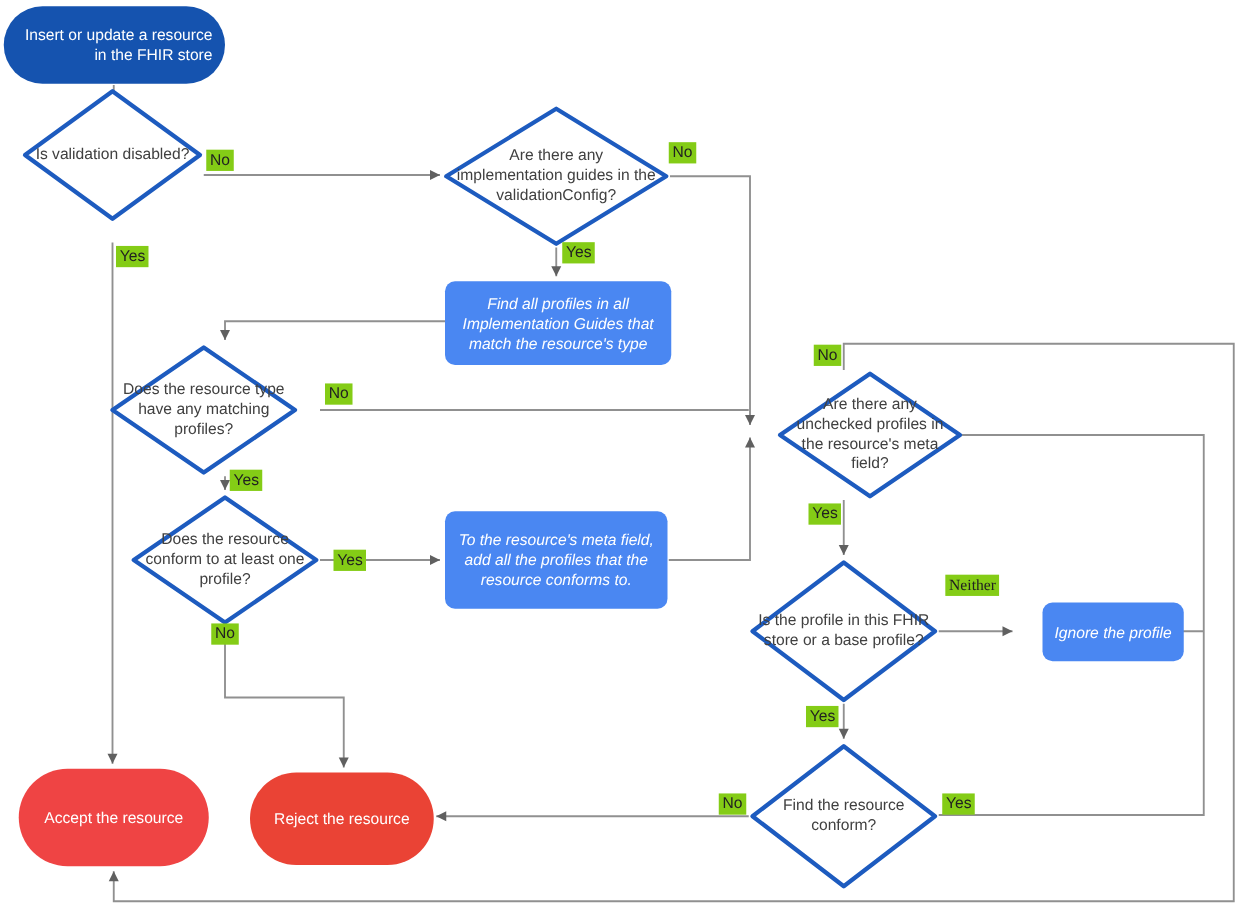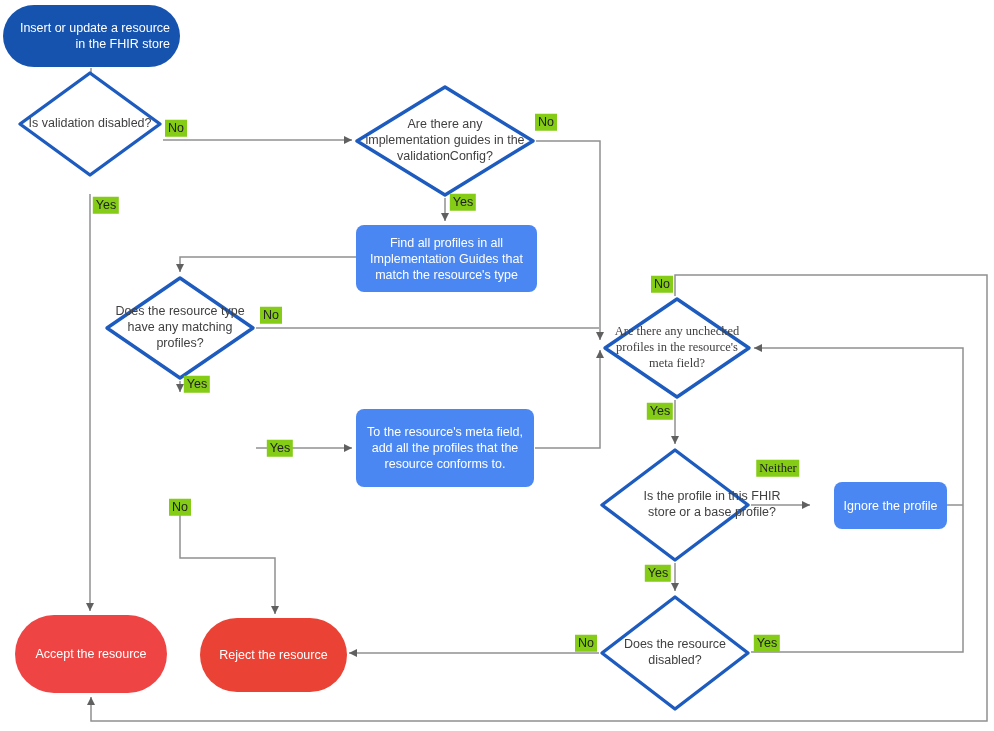--- a/index.html
+++ b/index.html
@@ -44,20 +44,21 @@
   }
   .terminal.start  { background: #1553AF; text-align: right; }
   .terminal.accept { background: #ef4444; }
   .terminal.reject { background: #EA4335; }
   .process {
     background: #4A87F2;
     color: #ffffff;
     border-radius: 8px;
     font-size: 12.5px;
     padding: 20px 9px;
+    font-style: italic;
   }
   .decision { background: transparent; }
   .decision .dshape {
     position: absolute;
     left: 0; top: 0;
     width: 100%; height: 100%;
     display: block;
     overflow: visible;
   }
   .decision .dshape polygon {
@@ -133,55 +134,61 @@
     <svg class="dshape" viewBox="0 0 180 112" preserveAspectRatio="none">
       <polygon points="90,2 178,56 90,110 2,56"></polygon>
     </svg>
     <div class="dlabel" style="width:160px;">Are there any implementation guides in the validationConfig?</div>
   </div>
 
   <div class="node process" style="left:356px;top:225px;width:181px;height:67px;">
     <span>Find all profiles in all Implementation Guides that match the resource's type</span>
   </div>
 
-  <div class="node decision" style="left:105px;top:276px;width:150px;height:104px;">
+  <div class="node decision" style="left:88px;top:276px;width:150px;height:104px;">
     <svg class="dshape" viewBox="0 0 150 104" preserveAspectRatio="none">
       <polygon points="75,2 148,52 75,102 2,52"></polygon>
     </svg>
     <div class="dlabel" style="width:142px;">Does the resource type have any matching profiles?</div>
   </div>
 
+  <div class="node decision" style="left:105px;top:396px;width:150px;height:104px;">
+    <svg class="dshape" viewBox="0 0 150 104" preserveAspectRatio="none">
+      <polygon points="75,2 148,52 75,102 2,52"></polygon>
+    </svg>
+    <div class="dlabel" style="width:148px;">Does the resource conform to at least one profile?</div>
+  </div>
 
   <div class="node process" style="left:356px;top:409px;width:178px;height:78px;">
     <span>To the resource's meta field, add all the profiles that the resource conforms to.</span>
   </div>
 
-  <div class="node decision" style="left:603px;top:297px;width:148px;height:102px;font-family:Liberation Serif, serif;">
+  <div class="node decision" style="left:622px;top:297px;width:148px;height:102px;">
     <svg class="dshape" viewBox="0 0 148 102" preserveAspectRatio="none">
       <polygon points="74,2 146,51 74,100 2,51"></polygon>
     </svg>
     <div class="dlabel" style="width:138px;">Are there any unchecked profiles in the resource's meta field?</div>
   </div>
 
   <div class="node decision" style="left:600px;top:448px;width:150px;height:114px;">
     <svg class="dshape" viewBox="0 0 150 114" preserveAspectRatio="none">
       <polygon points="75,2 148,57 75,112 2,57"></polygon>
     </svg>
-    <div class="dlabel" style="width:140px;margin-left:37px;">Is the profile in this FHIR store or a base profile?</div>
+    <div class="dlabel" style="width:140px;">Is the profile in this FHIR store or a base profile?</div>
   </div>
 
   <div class="node process" style="left:834px;top:482px;width:113px;height:47px;">
     <span>Ignore the profile</span>
   </div>
 
   <div class="node decision" style="left:600px;top:595px;width:150px;height:116px;">
     <svg class="dshape" viewBox="0 0 150 116" preserveAspectRatio="none">
       <polygon points="75,2 148,58 75,114 2,58"></polygon>
     </svg>
-    <div class="dlabel" style="width:130px;">Does the resource disabled?</div>
+    <div class="dlabel" style="width:130px;">Find the resource conform?</div>
   </div>
 
   <div class="node terminal accept" style="left:15px;top:615px;width:152px;height:78px;border-radius:39px;">
     <span>Accept the resource</span>
   </div>
 
   <div class="node terminal reject" style="left:200px;top:618px;width:147px;height:74px;border-radius:37px;">
     <span>Reject the resource</span>
   </div>
 

